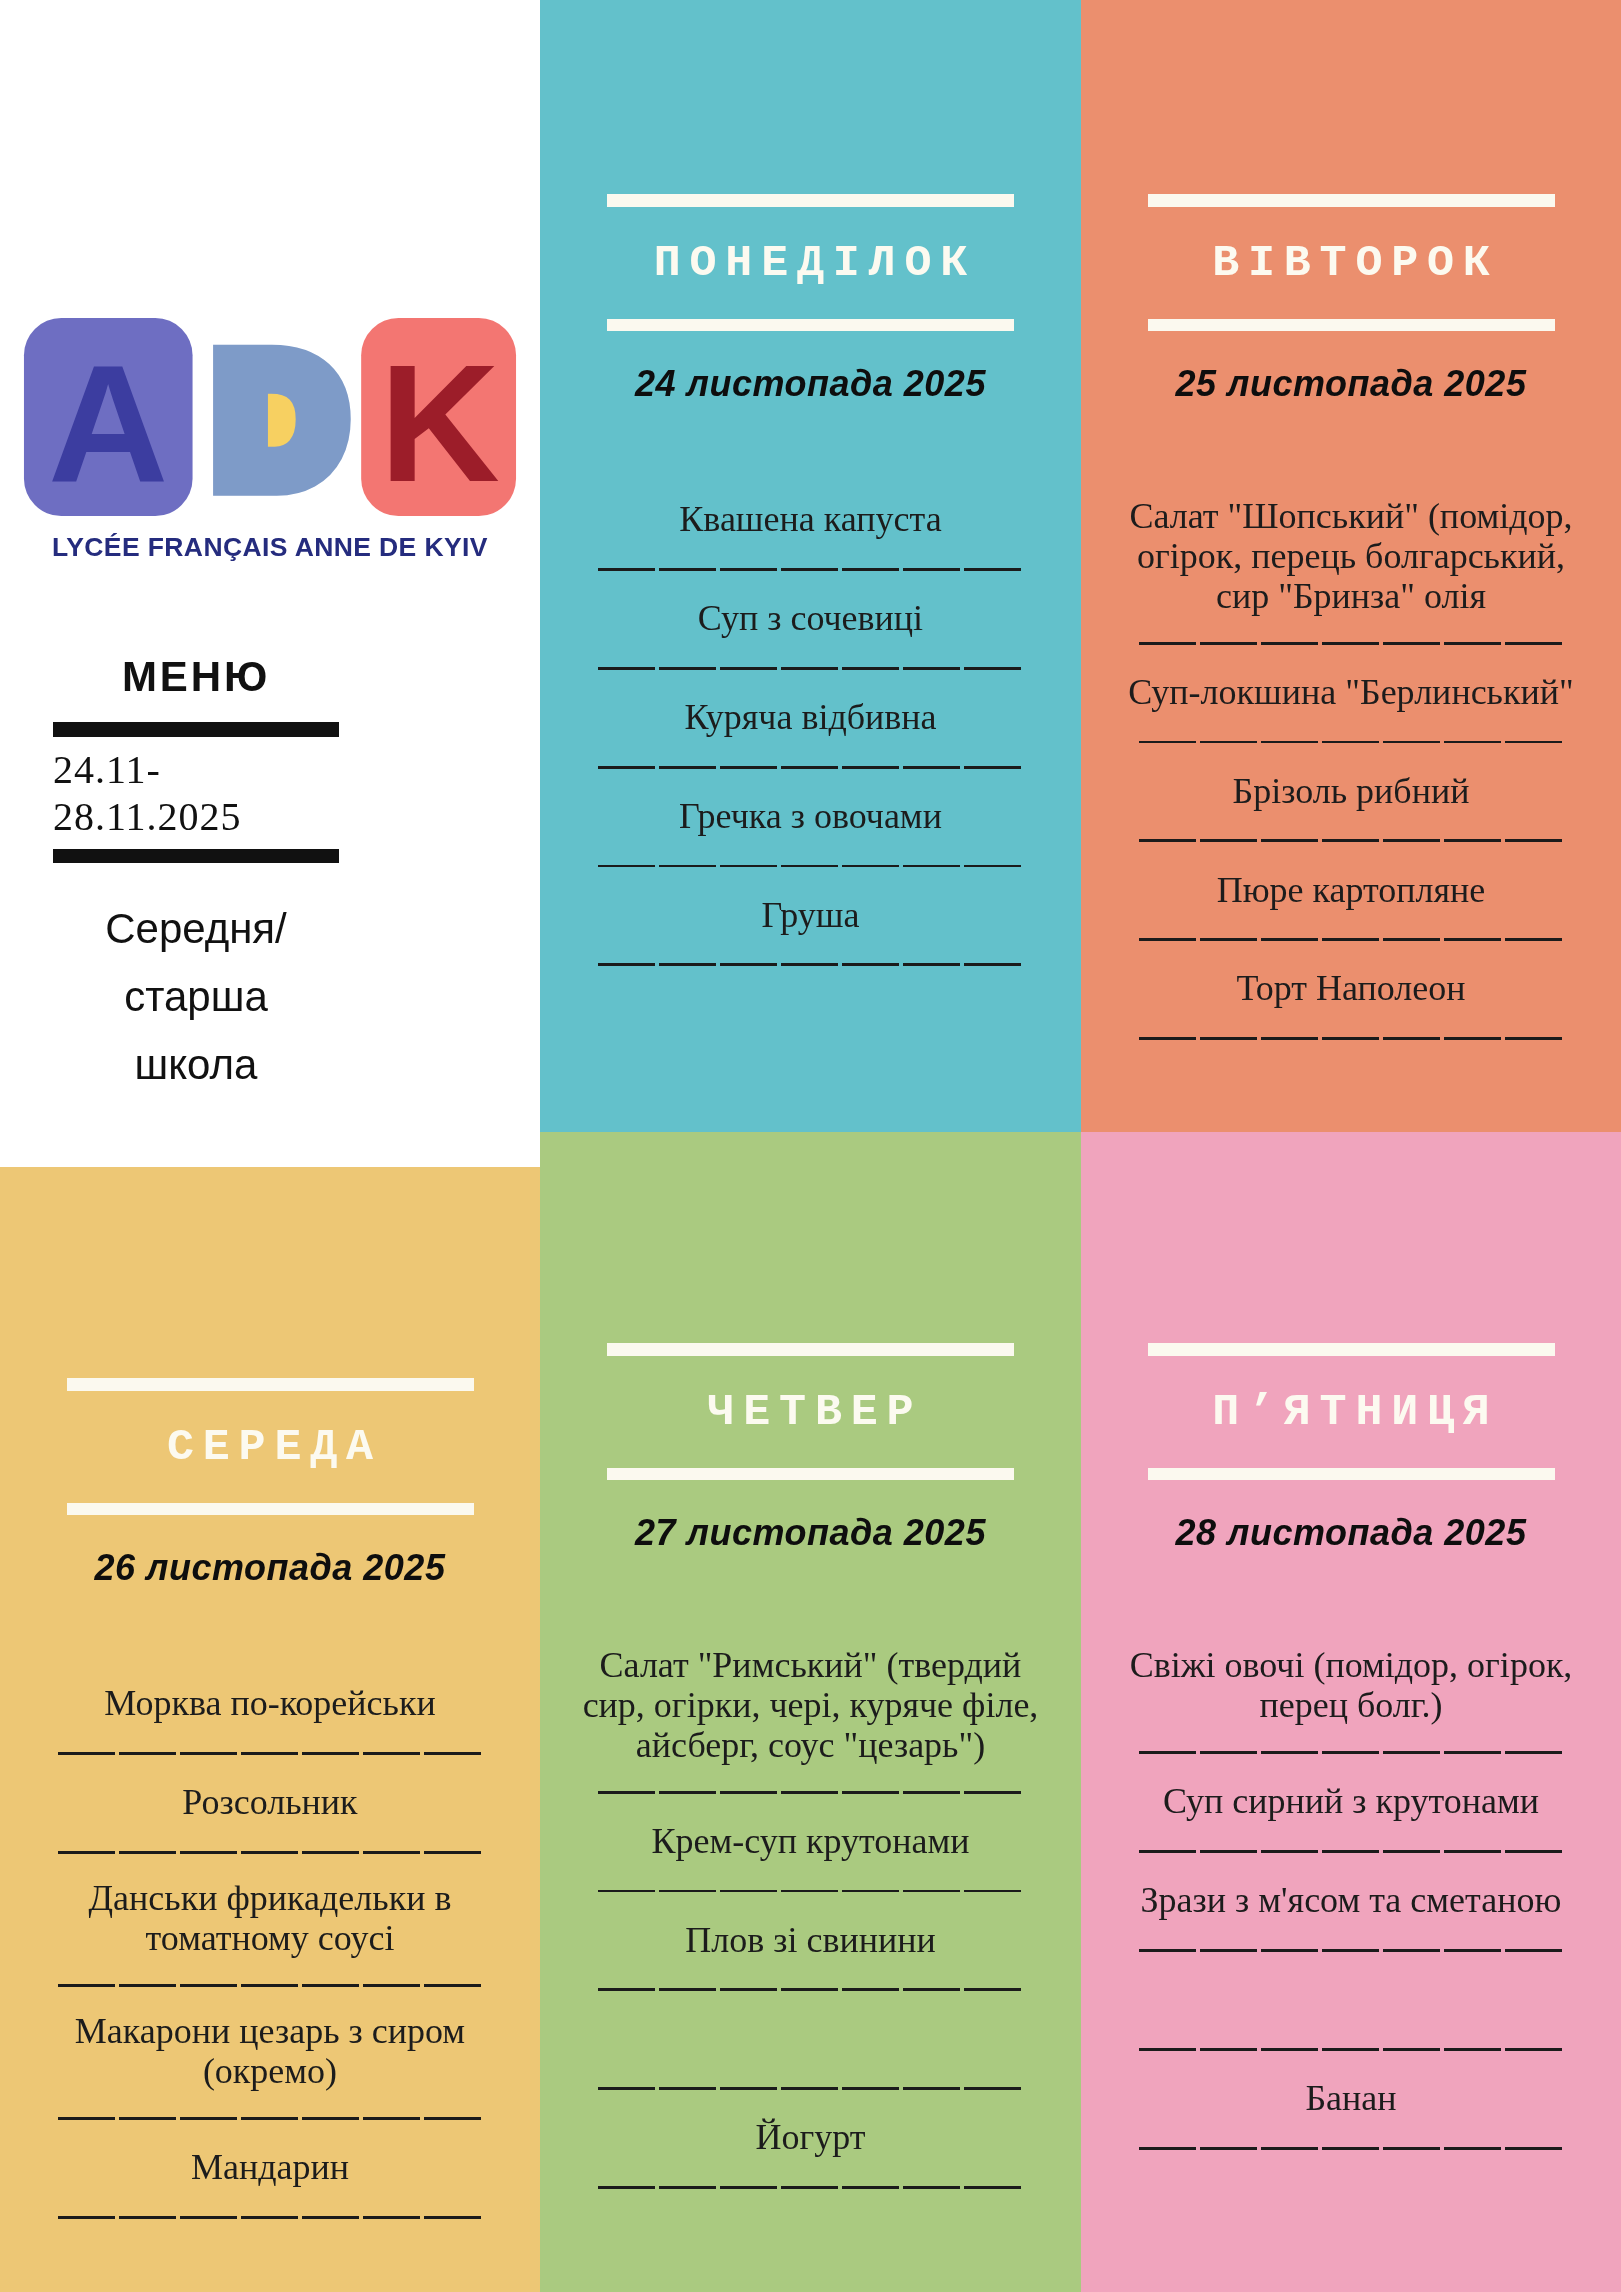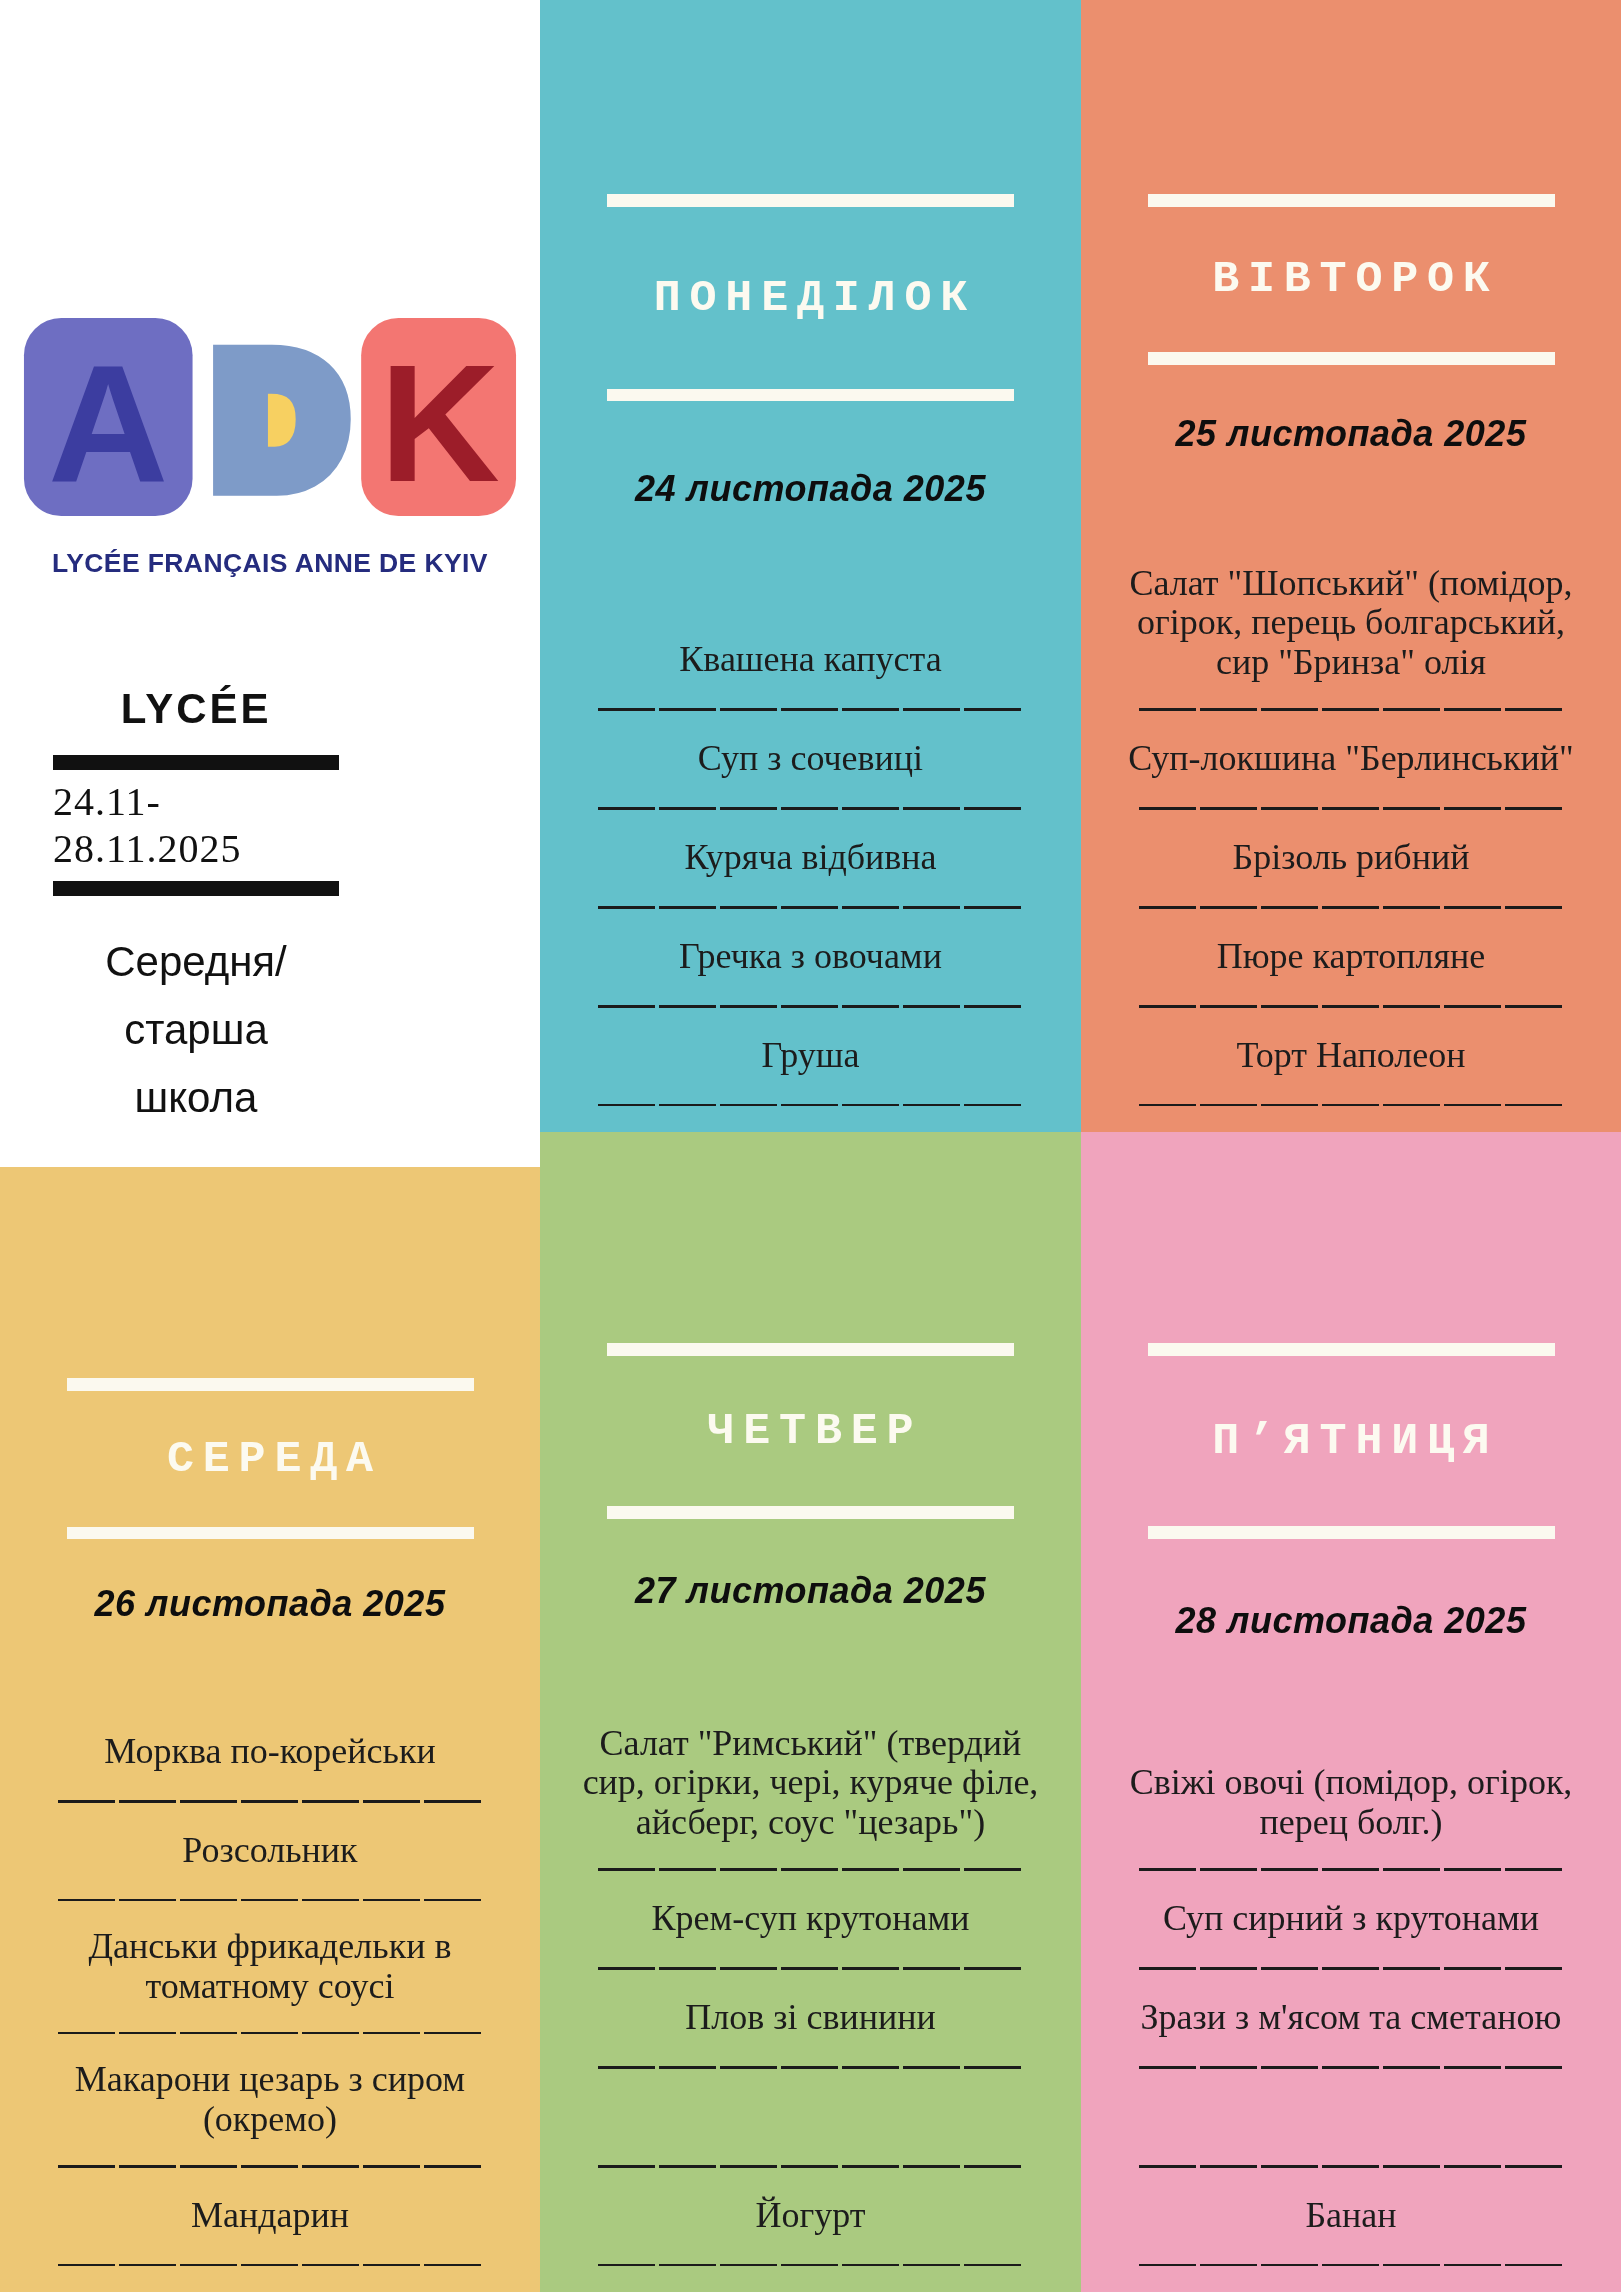--- a/index.html
+++ b/index.html
@@ -6,21 +6,21 @@
   html,body { margin:0; padding:0; }
   body { width:1621px; font-family:"Liberation Sans", sans-serif; }
 
   .page { width:1621px; height:2293px; overflow:hidden; background:#ffffff; }
   .grid {
     display:grid;
     grid-template-columns: 540px 541px 540px;
     grid-template-rows: 1132px 1160px;
     width:100%; height:100%;
   }
-  .cell { position:relative; overflow:hidden;justify-content:space-between; }
+  .cell { position:relative; overflow:hidden; }
 
   
   .info { background:#ffffff; display:flex; flex-direction:column; align-items:center; padding-top:316px; }
   .logo-svg { width:496px; height:204px; display:block; }
   .lycee {
     margin-top:11.8px; font-weight:bold; font-size:26.5px; letter-spacing:0.4px;
     color:#252c7e; text-align:center; width:529px;
   }
   .text-block {
     width:286px; margin-top:90px; align-self:flex-start; margin-left:53px;
@@ -70,21 +70,21 @@
         <rect x="2" y="2" width="172" height="202" rx="38" fill="#6e6ec2"></rect>
         <text x="88" y="168" text-anchor="middle" font-family="Liberation Sans, sans-serif" font-weight="bold" font-size="170" fill="#3c3da0">A</text>
         <circle cx="255" cy="103" r="48" fill="#f7d061"></circle>
         <text x="263" y="168" text-anchor="middle" font-family="Liberation Sans, sans-serif" font-weight="bold" font-size="180" fill="none" stroke-width="30" stroke="#7e9bc8">D</text>
         <rect x="346" y="2" width="158" height="202" rx="38" fill="#f37672"></rect>
         <text x="426" y="168" text-anchor="middle" font-family="Liberation Sans, sans-serif" font-weight="bold" font-size="170" fill="#9c1d29">K</text>
       </svg>
       <div class="lycee">LYCÉE FRANÇAIS ANNE DE KYIV</div>
 
       <div class="text-block">
-        <div class="menu-title">LYCÉE</div>
+        <div class="menu-title">МЕНЮ</div>
         <div class="black-bar bar-1"></div>
         <div class="week">24.11-28.11.2025</div>
         <div class="black-bar bar-2"></div>
         <div class="school">
           <span>Середня/старша</span>
           <span>школа</span>
         </div>
       </div>
     </section>
 

